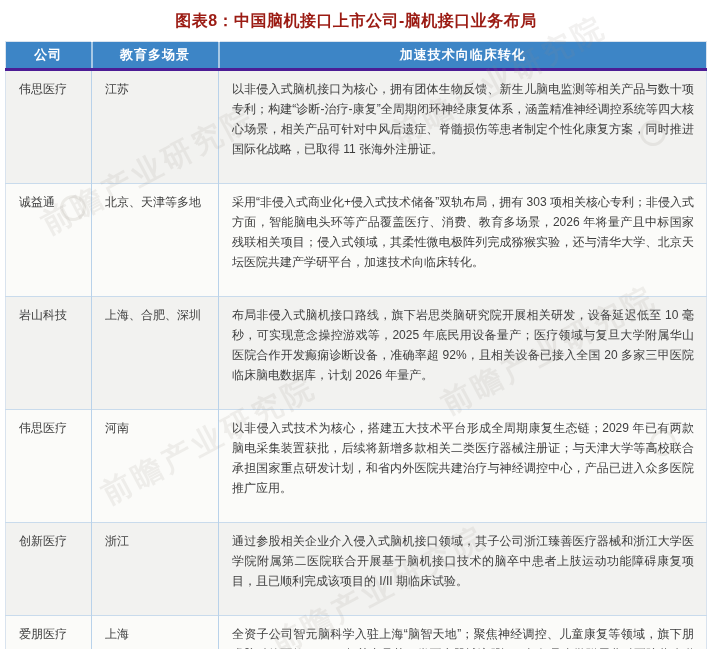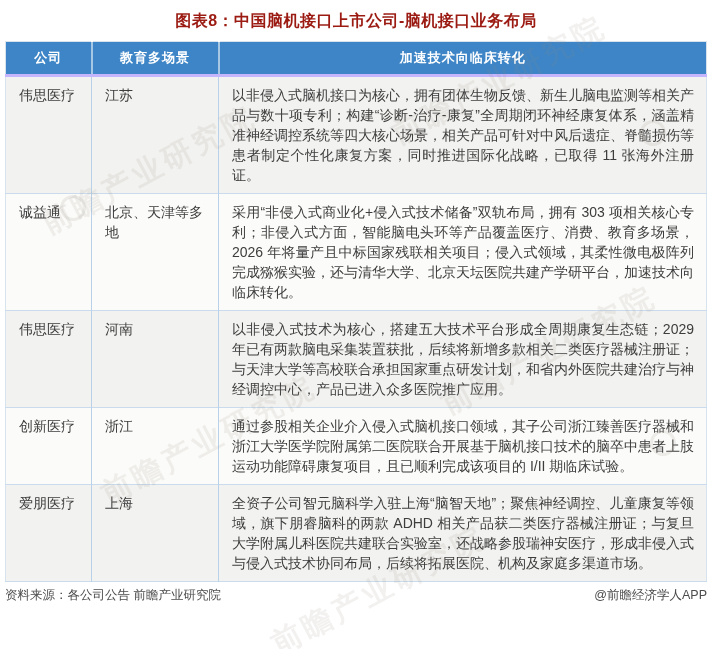--- a/index.html
+++ b/index.html
@@ -36,30 +36,30 @@
     border:1px solid #d9e3ee;
   }
   col.c-company{width:86px;}
   col.c-region{width:127px;}
   col.c-detail{width:auto;}
   thead th{
     background:var(--header-bg);
     color:#ffffff;
     font-size:13px;
     font-weight:bold;
-    height:34px;
+    height:28px;
     letter-spacing:1px;
-    border-bottom:3px solid #c4b5fd;
+    border-bottom:3px solid #4c1d95;
   }
   thead th.div{border-right:2px solid rgba(255,255,255,0.55);}
   tbody td{
-    font-size:14px;
+    font-size:12px;
     line-height:20px;
     vertical-align:top;
-    padding:8px 10px 8px 13px;
+    padding:8px 10px 24px 13px;
   }
   tbody td.detail{
     text-align:justify;
     padding-right:12px;
     margin-left:48px;
   }
   tbody tr{border-bottom:1px solid #c9dbec;}
   tbody tr:nth-child(odd){background:var(--row-odd);}
   tbody tr:nth-child(even){background:var(--row-even);}
   tbody td.vline{border-right:1px solid #b9d2ea;}
@@ -132,20 +132,25 @@
     <td class="vline region">江苏</td>
     <td class="detail">以非侵入式脑机接口为核心，拥有团体生物反馈、新生儿脑电监测等相关产品与数十项专利；构建“诊断-治疗-康复”全周期闭环神经康复体系，涵盖精准神经调控系统等四大核心场景，相关产品可针对中风后遗症、脊髓损伤等患者制定个性化康复方案，同时推进国际化战略，已取得 11 张海外注册证。</td>
   </tr>
 
   <tr>
     <td class="vline company">诚益通</td>
     <td class="vline region">北京、天津等多地</td>
     <td class="detail">采用“非侵入式商业化+侵入式技术储备”双轨布局，拥有 303 项相关核心专利；非侵入式方面，智能脑电头环等产品覆盖医疗、消费、教育多场景，2026 年将量产且中标国家残联相关项目；侵入式领域，其柔性微电极阵列完成猕猴实验，还与清华大学、北京天坛医院共建产学研平台，加速技术向临床转化。</td>
   </tr>
 
+  <tr>
+    <td class="vline company">岩山科技</td>
+    <td class="vline region">上海、合肥、深圳</td>
+    <td class="detail">布局非侵入式脑机接口路线，旗下岩思类脑研究院开展相关研发，设备延迟低至 10 毫秒，可实现意念操控游戏等，2025 年底民用设备量产；医疗领域与复旦大学附属华山医院合作开发癫痫诊断设备，准确率超 92%，且相关设备已接入全国 20 多家三甲医院临床脑电数据库，计划 2026 年量产。</td>
+  </tr>
 
   <tr>
     <td class="vline company">伟思医疗</td>
     <td class="vline region">河南</td>
     <td class="detail">以非侵入式技术为核心，搭建五大技术平台形成全周期康复生态链；2029 年已有两款脑电采集装置获批，后续将新增多款相关二类医疗器械注册证；与天津大学等高校联合承担国家重点研发计划，和省内外医院共建治疗与神经调控中心，产品已进入众多医院推广应用。</td>
   </tr>
 
   <tr>
     <td class="vline company">创新医疗</td>
     <td class="vline region">浙江</td>

